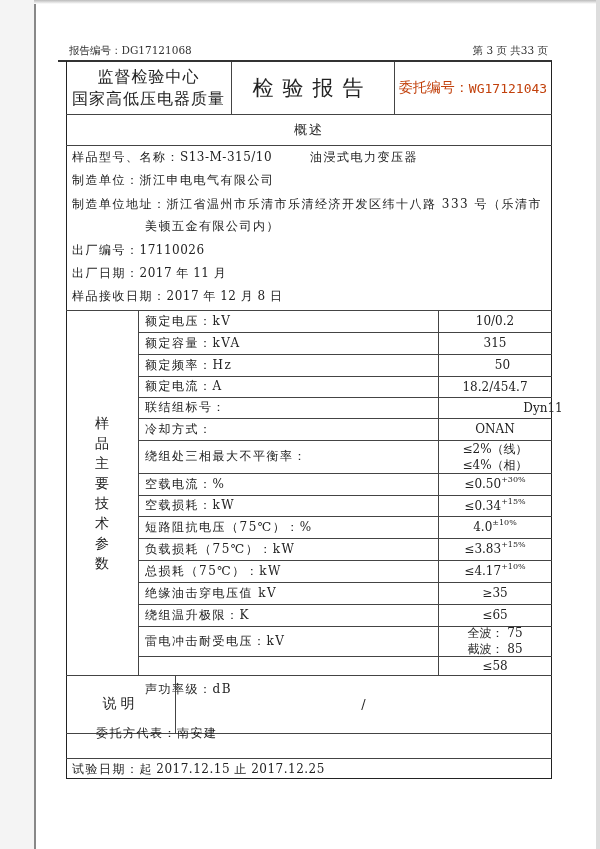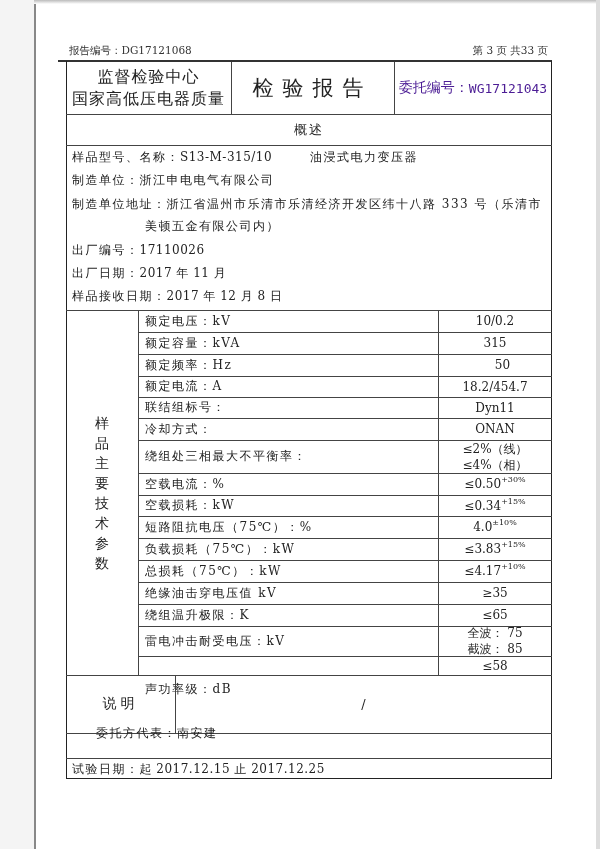--- a/index.html
+++ b/index.html
@@ -38,21 +38,21 @@
   .hline { position: absolute; height: 1px; background: #444; }
   .vline { position: absolute; width: 1px; background: #444; }
   .org { left: 66px; top: 62px; width: 165px; height: 52px;
     display: flex; flex-direction: column; align-items: center; justify-content: center;
     font-size: 16px; line-height: 22px; letter-spacing: 1px; color: #222; }
   .title { left: 231px; top: 62px; width: 163px; height: 52px;
     display: flex; align-items: center; justify-content: center;
     font-size: 21px; letter-spacing: 9px; color: #222; }
   .entrust { left: 394px; top: 62px; width: 158px; height: 52px;
     display: flex; align-items: center; justify-content: center;
-    font-size: 14px; color: #4c1d95; white-space: nowrap; }
+    font-size: 14px; color: #c2410c; white-space: nowrap; }
   .overview { left: 66px; top: 114px; width: 486px; height: 31px;
     display: flex; align-items: center; justify-content: center; font-size: 13px; letter-spacing: 2px; }
   .info { left: 72px; font-size: 12px; letter-spacing: 1.5px; white-space: nowrap; color: #222; }
   .info .v { letter-spacing: 0.5px; }
   .side-label { left: 66px; top: 310px; width: 72px; height: 365px;
     display: flex; flex-direction: column; align-items: center; justify-content: center;
     font-size: 14px; line-height: 20px; }
   .side-label span { display: block; }
   .plabel { left: 145px; font-size: 12px; letter-spacing: 1.5px; display: flex; align-items: center; white-space: nowrap; }
   .pval { left: 438px; width: 114px; font-size: 12px; display: flex; flex-direction: column;
@@ -143,21 +143,21 @@
     <div class="cell pval" style="top: 354px; height: 22px; padding-left: 15px;">
       <span><span>50</span></span>
     </div>
     <div class="hline" style="left: 138px; top: 354px; width: 414px;"></div>
     <div class="cell plabel" style="top: 376px; height: 21px;">额定电流：A</div>
     <div class="cell pval" style="top: 376px; height: 21px;">
       <span><span>18.2/454.7</span></span>
     </div>
     <div class="hline" style="left: 138px; top: 376px; width: 414px;"></div>
     <div class="cell plabel" style="top: 397px; height: 21px;">联结组标号：</div>
-    <div class="cell pval" style="top: 397px; height: 21px;">
+    <div class="cell pval" style="top: 397px; height: 21px; margin-left: 48px;">
       <span><span>Dyn11</span></span>
     </div>
     <div class="hline" style="left: 138px; top: 397px; width: 414px;"></div>
     <div class="cell plabel" style="top: 418px; height: 22px;">冷却方式：</div>
     <div class="cell pval" style="top: 418px; height: 22px;">
       <span><span>ONAN</span></span>
     </div>
     <div class="hline" style="left: 138px; top: 418px; width: 414px;"></div>
     <div class="cell plabel" style="top: 440px; height: 33px;">绕组处三相最大不平衡率：</div>
     <div class="cell pval" style="top: 440px; height: 33px;">

